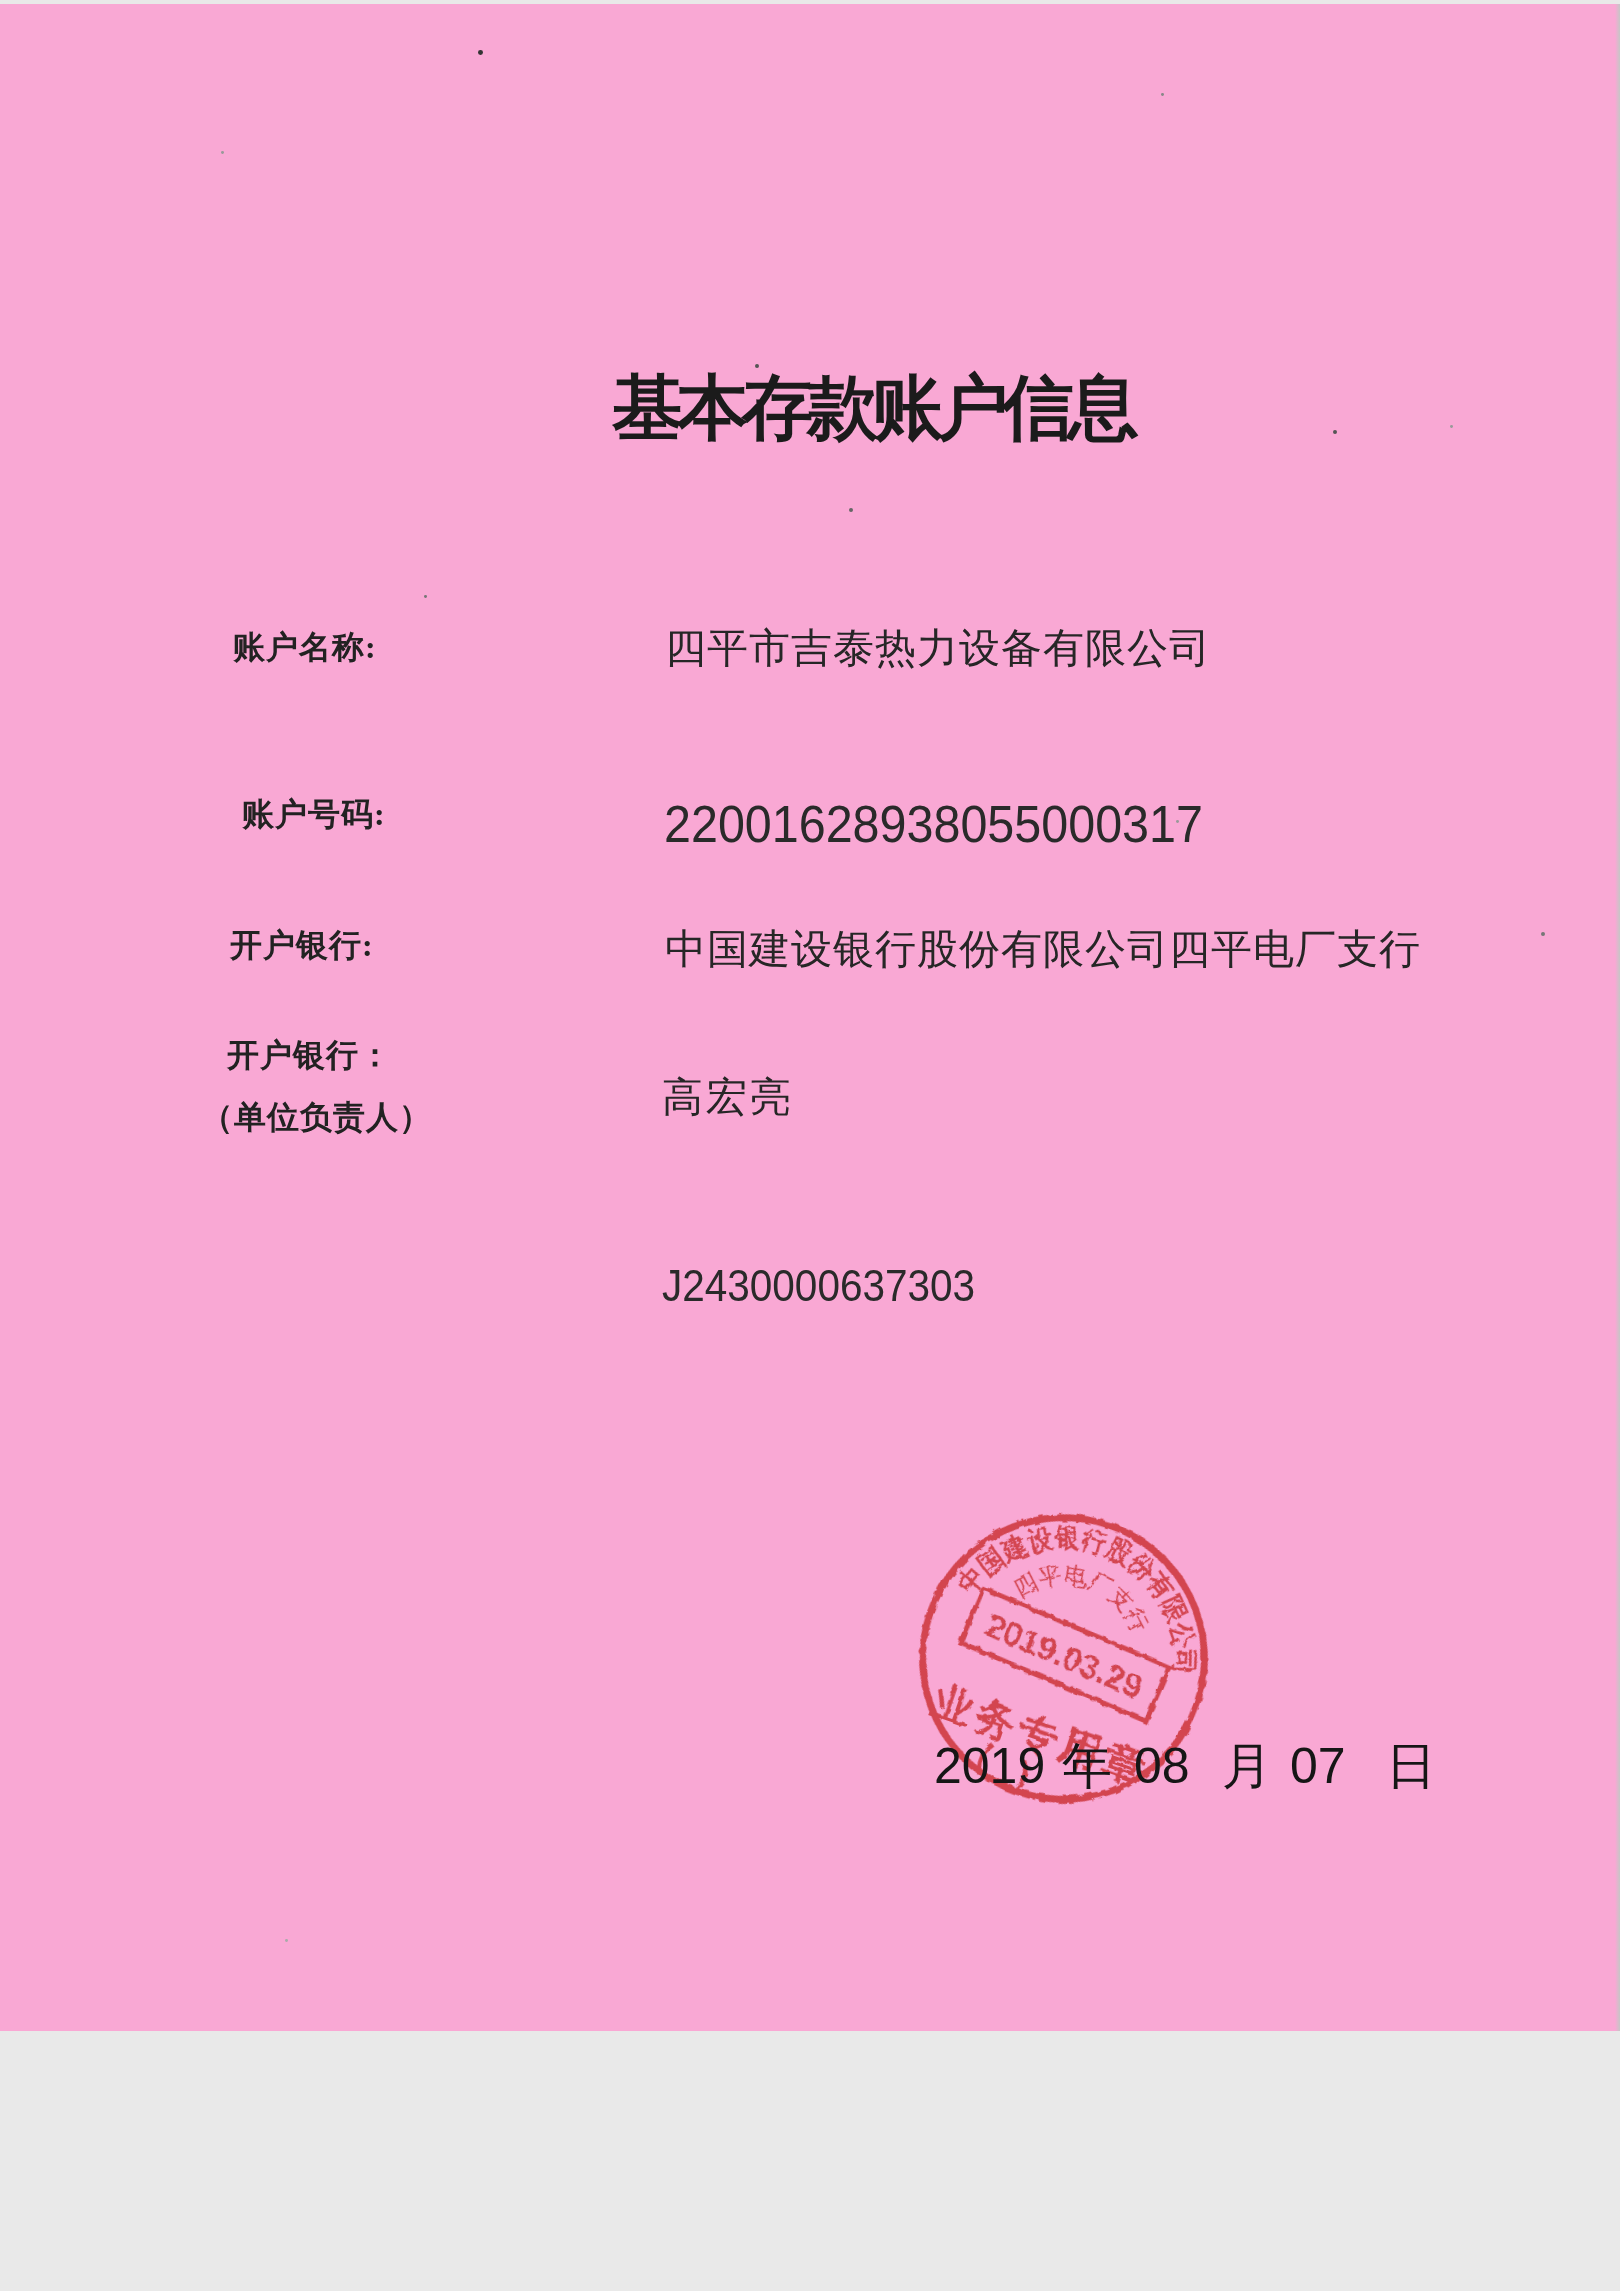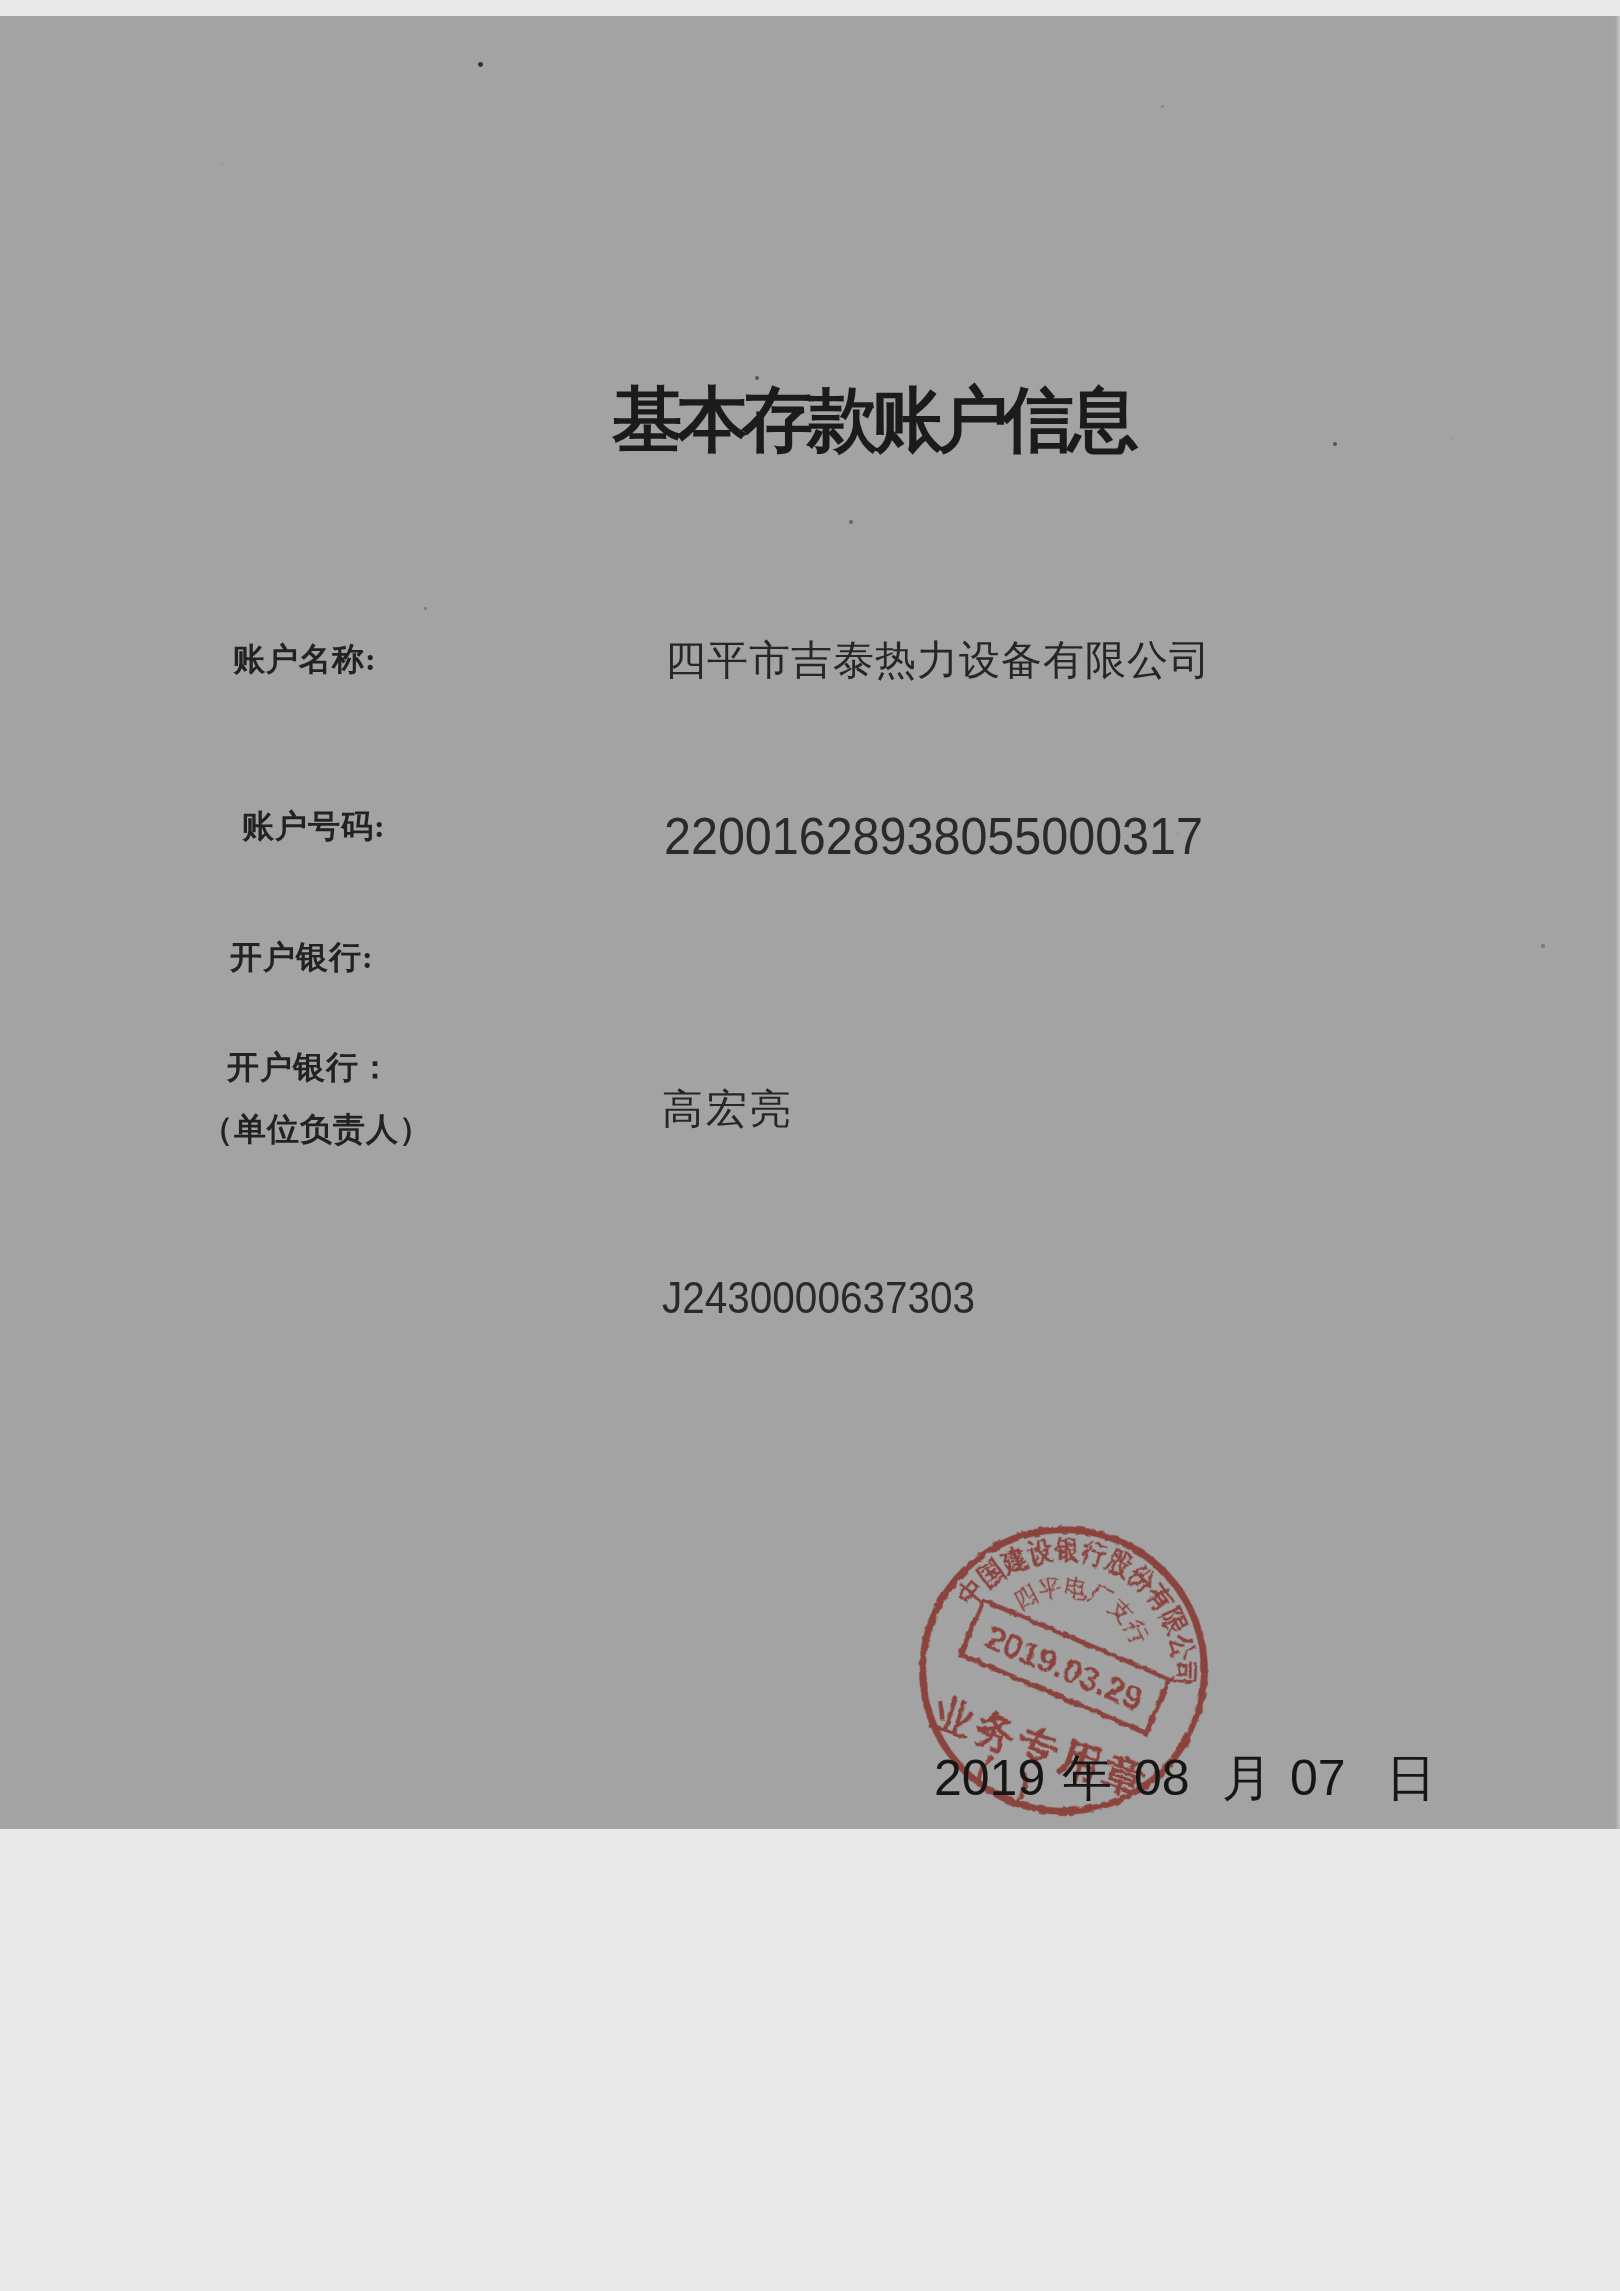--- a/index.html
+++ b/index.html
@@ -1,20 +1,20 @@
 <!DOCTYPE html>
 <html><head>
 <meta charset="utf-8">
 <style>
   html,body{margin:0;padding:0;background:#e9e9e9;}
   .page{
     position:relative;
-    width:1620px;height:1813px;
-    margin:16px auto;
-    background:#a3a3a3;
+    width:1620px;height:2027px;
+    margin:4px auto;
+    background:#f9a8d4;
     font-family:"Liberation Serif","DejaVu Serif",serif;
     color:#1f1f1f;
     overflow:hidden;
   }
   .abs{position:absolute;line-height:1;white-space:nowrap;}
   .doc-title{
     font-size:71px;font-weight:700;letter-spacing:-5.9px;color:#1b1b1b;
   }
   .field-label{
     font-size:32px;font-weight:600;letter-spacing:1px;color:#222;
@@ -55,20 +55,21 @@
 
   <div class="abs doc-title" style="left:612px;top:369px;">基本存款账户信息</div>
 
   <div class="abs field-label" style="left:233px;top:627px;">账户名称:</div>
   <div class="abs field-value-cjk" style="left:665px;top:624px;">四平市吉泰热力设备有限公司</div>
 
   <div class="abs field-label" style="left:242px;top:794px;">账户号码:</div>
   <div class="abs field-value-num" style="left:664px;top:795px;">22001628938055000317</div>
 
   <div class="abs field-label" style="left:230px;top:925px;">开户银行:</div>
+  <div class="abs field-value-cjk" style="left:665px;top:925px;">中国建设银行股份有限公司四平电厂支行</div>
 
   <div class="abs field-label" style="left:227px;top:1035px;">开户银行：</div>
   <div class="abs field-label" style="left:201px;top:1097px;">（单位负责人）</div>
   <div class="abs field-value-cjk" style="left:662px;top:1073px;letter-spacing:2.9px;">高宏亮</div>
 
   <div class="abs field-value-num small" style="left:662px;top:1259px;">J2430000637303</div>
 
   <svg class="stamp" width="323" height="323" viewBox="0 0 330 330">
     <defs>
       <filter id="rough" x="-15%" y="-15%" width="130%" height="130%">

